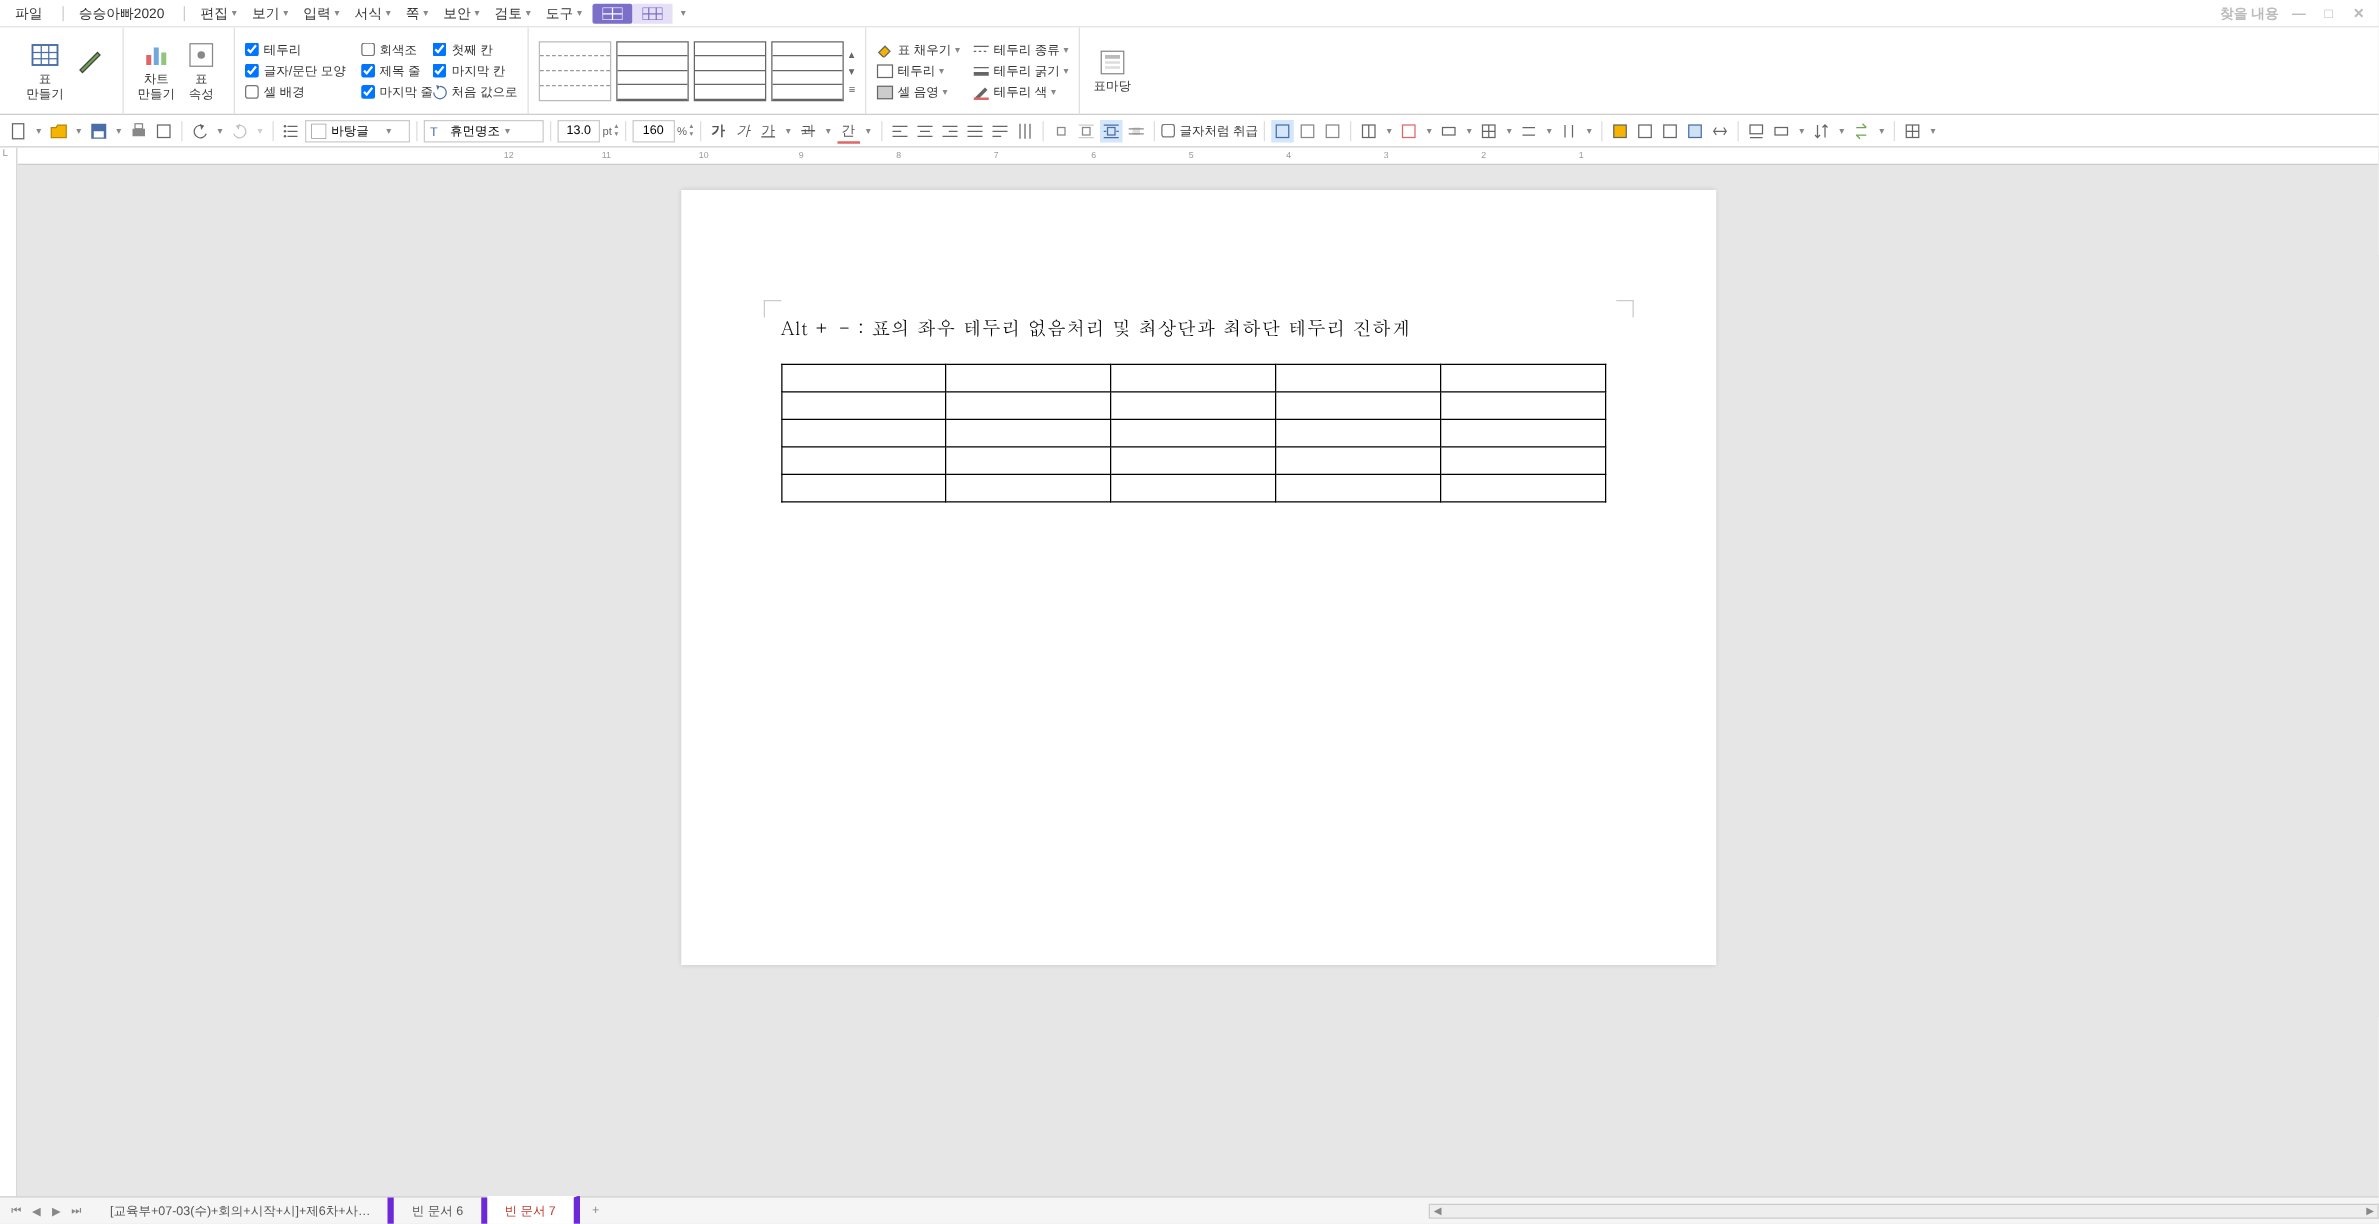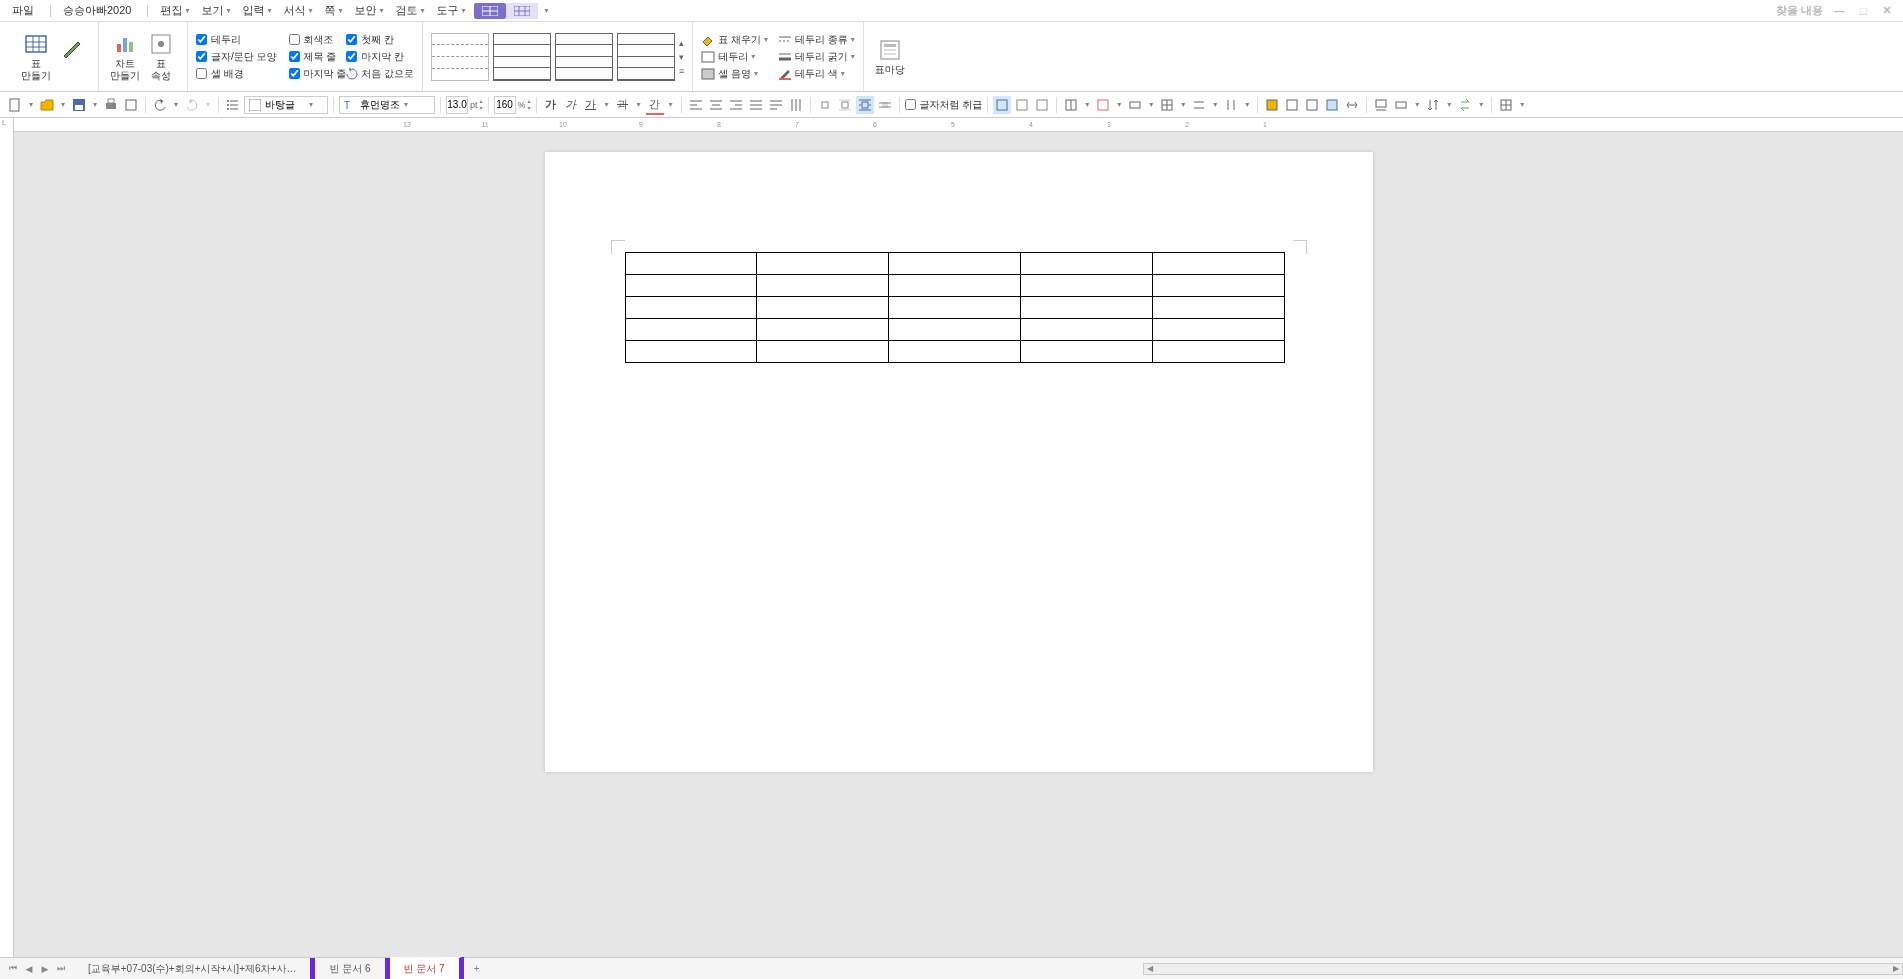--- a/index.html
+++ b/index.html
@@ -39,21 +39,21 @@
 
 .toolbar { height:26px; background:#fff; border-bottom:1px solid #ccc; display:flex; align-items:center; padding:0 6px; font-size:11px; gap:2px; }
 .tb { width:18px; height:18px; display:flex; align-items:center; justify-content:center; cursor:pointer; color:#555; }
 .tb.drop { width:10px; font-size:8px; color:#888; }
 .tbsep { width:1px; height:16px; background:#ddd; margin:0 3px; }
 .tcombo { height:18px; border:1px solid #ccc; background:#fff; display:flex; align-items:center; padding:0 4px; font-size:10px; gap:4px; }
 .tcombo .ic { width:12px; height:12px; }
 .tcombo .txt { min-width:40px; }
 .tcombo .ar { font-size:8px; color:#888; }
 .tnum { display:flex; align-items:center; gap:2px; }
-.tnum input { width:22px; height:18px; border:1px solid #ccc; text-align:center; font-size:10px; }
+.tnum input { width:34px; height:18px; border:1px solid #ccc; text-align:center; font-size:10px; }
 .tnum .unit { font-size:9px; color:#666; }
 .tnum .spin { display:flex; flex-direction:column; font-size:6px; color:#888; line-height:7px; }
 
 
 .workspace { flex:1; display:flex; overflow:hidden; position:relative; }
 .vruler { width:14px; background:#fff; border-right:1px solid #ccc; font-size:7px; color:#999; position:relative; }
 .canvas-wrap { flex:1; background:#e6e6e6; overflow:auto; position:relative; }
 .hruler { height:14px; background:#fff; border-bottom:1px solid #ccc; position:sticky; top:0; font-size:7px; color:#999; display:flex; align-items:center; padding-left:354px; }
 .hruler .tick { width:78px; text-align:center; }
 .page { width:828px; min-height:620px; background:#fff; margin:20px auto 0; box-shadow:0 0 4px rgba(0,0,0,0.15); padding:100px 80px; position:relative; }
@@ -632,20 +632,21 @@
         <span class="tick">6</span>
         <span class="tick">5</span>
         <span class="tick">4</span>
         <span class="tick">3</span>
         <span class="tick">2</span>
         <span class="tick">1</span>
     </div>
     <div class="page">
       <div class="corner tl"></div>
       <div class="corner tr"></div>
+      <div class="doc-text">Alt + - : 표의 좌우 테두리 없음처리 및 최상단과 최하단 테두리 진하게</div>
       <table class="doc-table">
         <tbody>
             <tr>
               <td></td>
               <td></td>
               <td></td>
               <td></td>
               <td></td>
             </tr>
         <tr>

